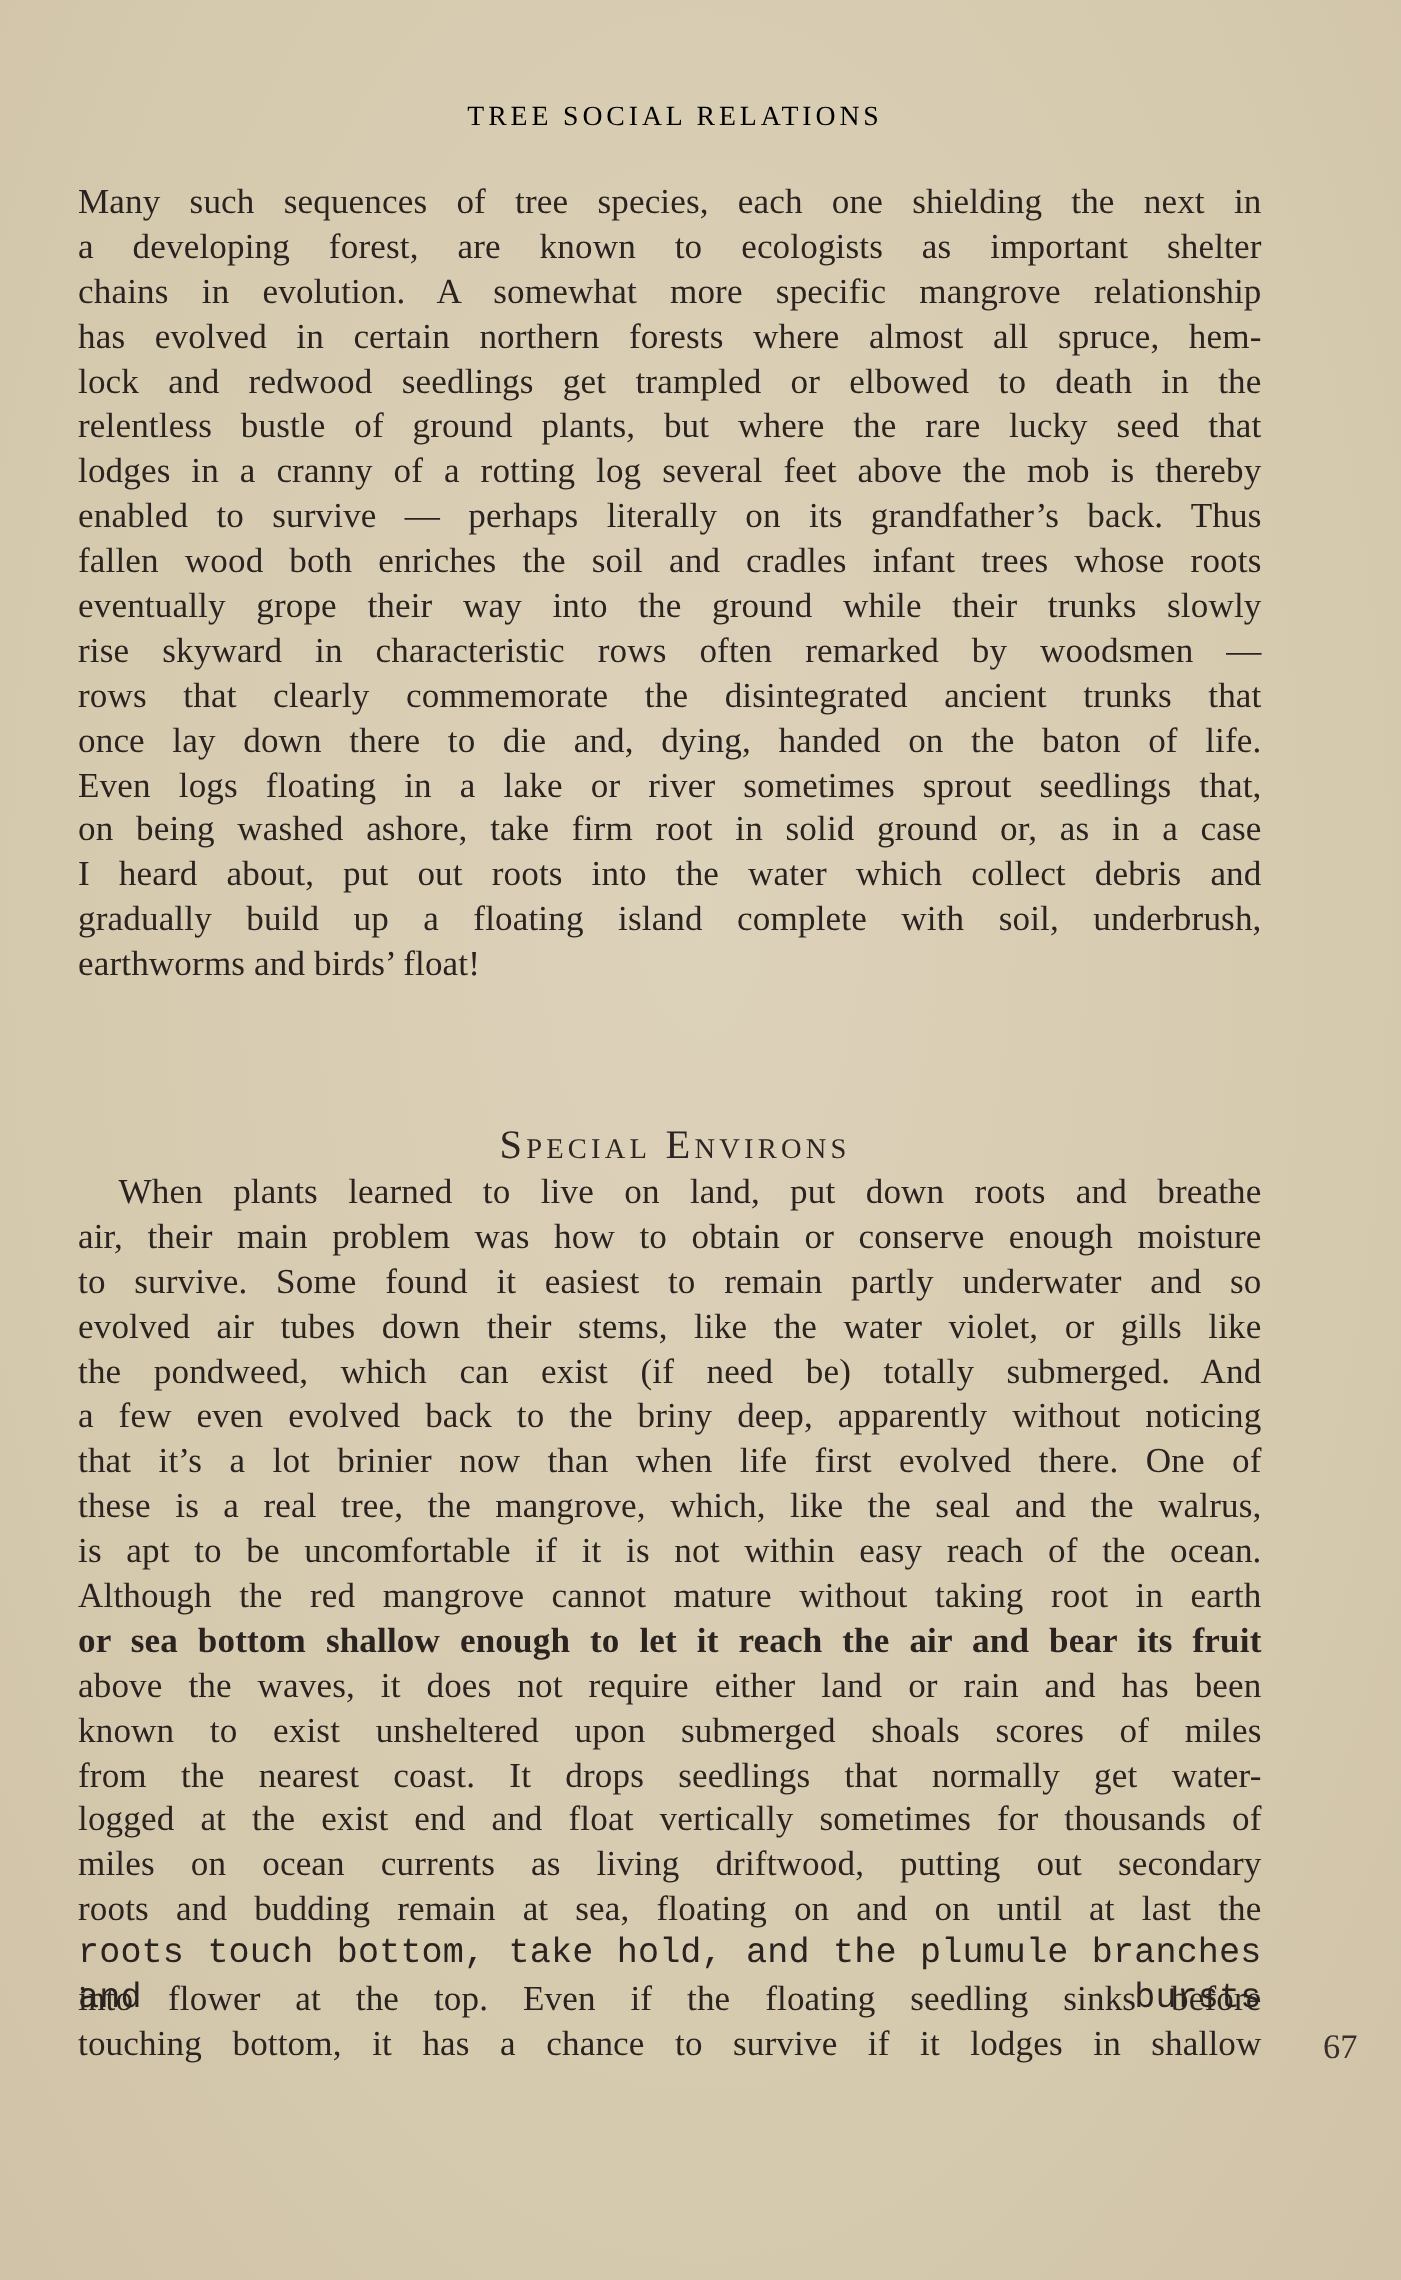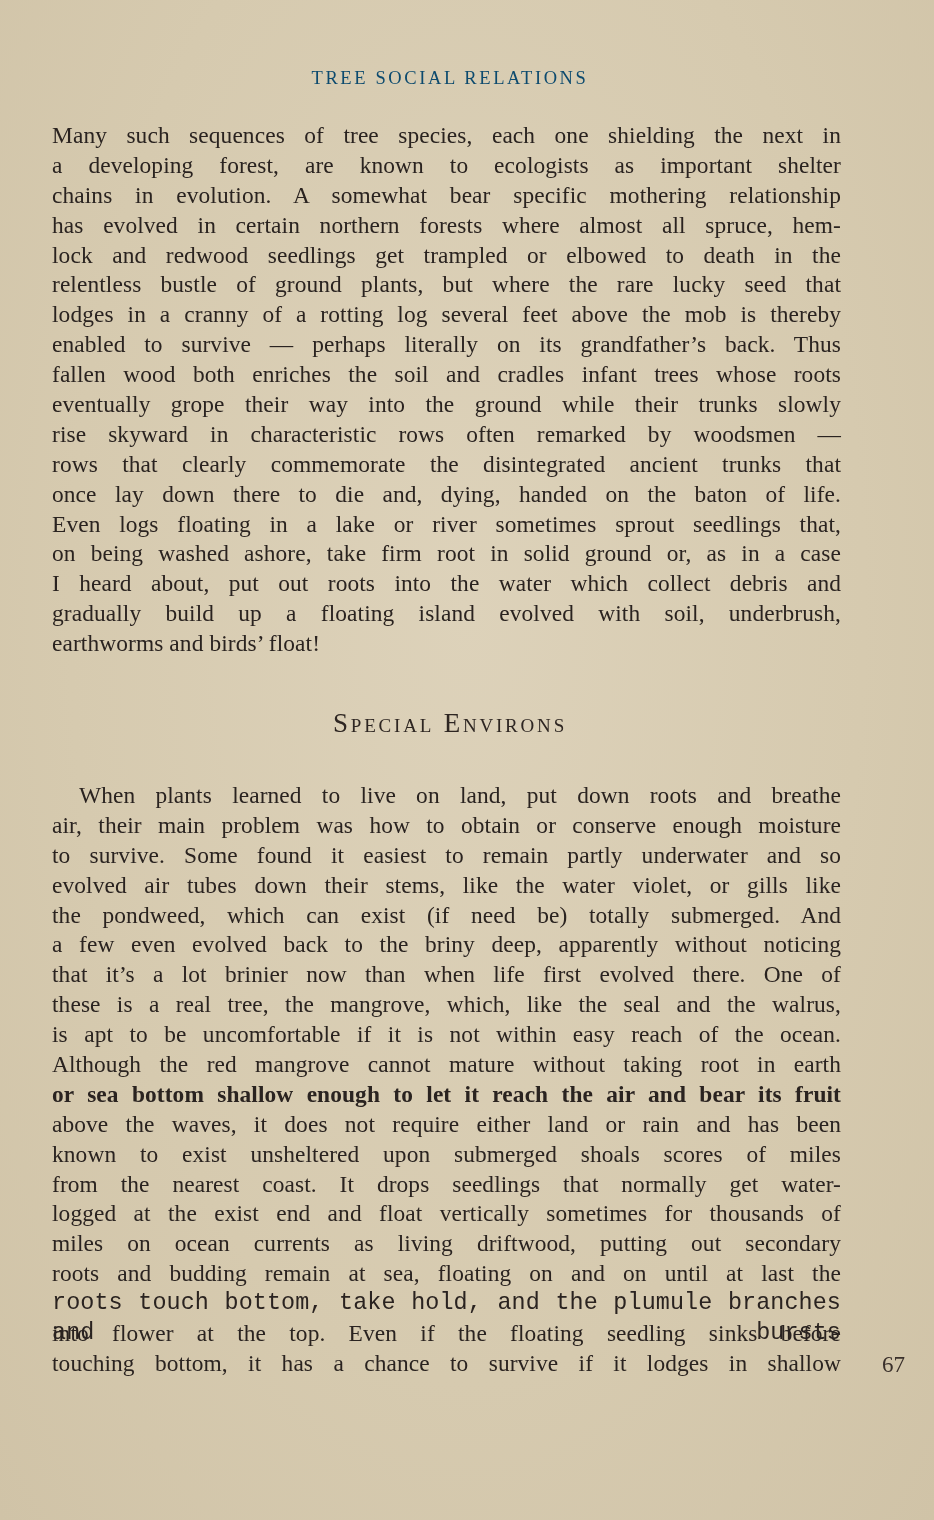--- a/index.html
+++ b/index.html
@@ -22,21 +22,21 @@
       width: 934px; height: 1520px;
     }
     .running-head {
       position: absolute;
       top: 68px;
       left: 0;
       width: 900px;
       text-align: center;
       font-size: 18.5px;
       letter-spacing: 2.6px;
-      color: #0c4a6e;
+      color: #000000;
     }
     .body-block {
       position: absolute;
       left: 52px;
       width: 789px;
       font-size: 23.4px;
       line-height: 29.9px;
       letter-spacing: 0.1px;
       color: #2a2320;
     }
@@ -50,21 +50,21 @@
       height: 29.9px;
     }
     .line.last {
       text-align-last: left;
     }
     .line.indent {
       padding-left: 27px;
     }
     .section-heading {
       position: absolute;
-      top: 708px;
+      top: 748px;
       left: 0;
       width: 900px;
       text-align: center;
       font-size: 27px;
       letter-spacing: 2.8px;
       color: #2e2622;
       font-variant: small-caps;
     }
     .folio {
       position: absolute;
@@ -77,35 +77,35 @@
 </head>
 <body>
 
 <div class="page">
 
   <div class="running-head">TREE SOCIAL RELATIONS</div>
 
   <div class="body-block block-1">
     <span class="line" style="white-space: normal;">Many such sequences of tree species, each one shielding the next in</span>
     <span class="line" style="white-space: normal;">a developing forest, are known to ecologists as important shelter</span>
-    <span class="line" style="white-space: normal;">chains in evolution.  A somewhat bear specific mothering relationship</span>
+    <span class="line" style="white-space: normal;">chains in evolution.  A somewhat more specific mangrove relationship</span>
     <span class="line" style="white-space: normal;">has evolved in certain northern forests where almost all spruce, hem-</span>
     <span class="line" style="white-space: normal;">lock and redwood seedlings get trampled or elbowed to death in the</span>
     <span class="line" style="white-space: normal;">relentless bustle of ground plants, but where the rare lucky seed that</span>
     <span class="line" style="white-space: normal;">lodges in a cranny of a rotting log several feet above the mob is thereby</span>
     <span class="line" style="white-space: normal;">enabled to survive — perhaps literally on its grandfather’s back.  Thus</span>
     <span class="line" style="white-space: normal;">fallen wood both enriches the soil and cradles infant trees whose roots</span>
     <span class="line" style="white-space: normal;">eventually grope their way into the ground while their trunks slowly</span>
     <span class="line" style="white-space: normal;">rise skyward in characteristic rows often remarked by woodsmen —</span>
     <span class="line" style="white-space: normal;">rows that clearly commemorate the disintegrated ancient trunks that</span>
     <span class="line" style="white-space: normal;">once lay down there to die and, dying, handed on the baton of life.</span>
     <span class="line" style="white-space: normal;">Even logs floating in a lake or river sometimes sprout seedlings that,</span>
     <span class="line" style="white-space: normal;">on being washed ashore, take firm root in solid ground or, as in a case</span>
     <span class="line" style="white-space: normal;">I heard about, put out roots into the water which collect debris and</span>
-    <span class="line" style="white-space: normal;">gradually build up a floating island evolved with soil, underbrush,</span>
+    <span class="line" style="white-space: normal;">gradually build up a floating island complete with soil, underbrush,</span>
     <span class="line last" style="white-space: normal;">earthworms and birds’ float!</span>
   </div>
 
   <div class="section-heading">Special Environs</div>
 
   <div class="body-block block-2">
     <span class="line indent" style="white-space: normal;">When plants learned to live on land, put down roots and breathe</span>
     <span class="line" style="white-space: normal;">air, their main problem was how to obtain or conserve enough moisture</span>
     <span class="line" style="white-space: normal;">to survive.  Some found it easiest to remain partly underwater and so</span>
     <span class="line" style="white-space: normal;">evolved air tubes down their stems, like the water violet, or gills like</span>

